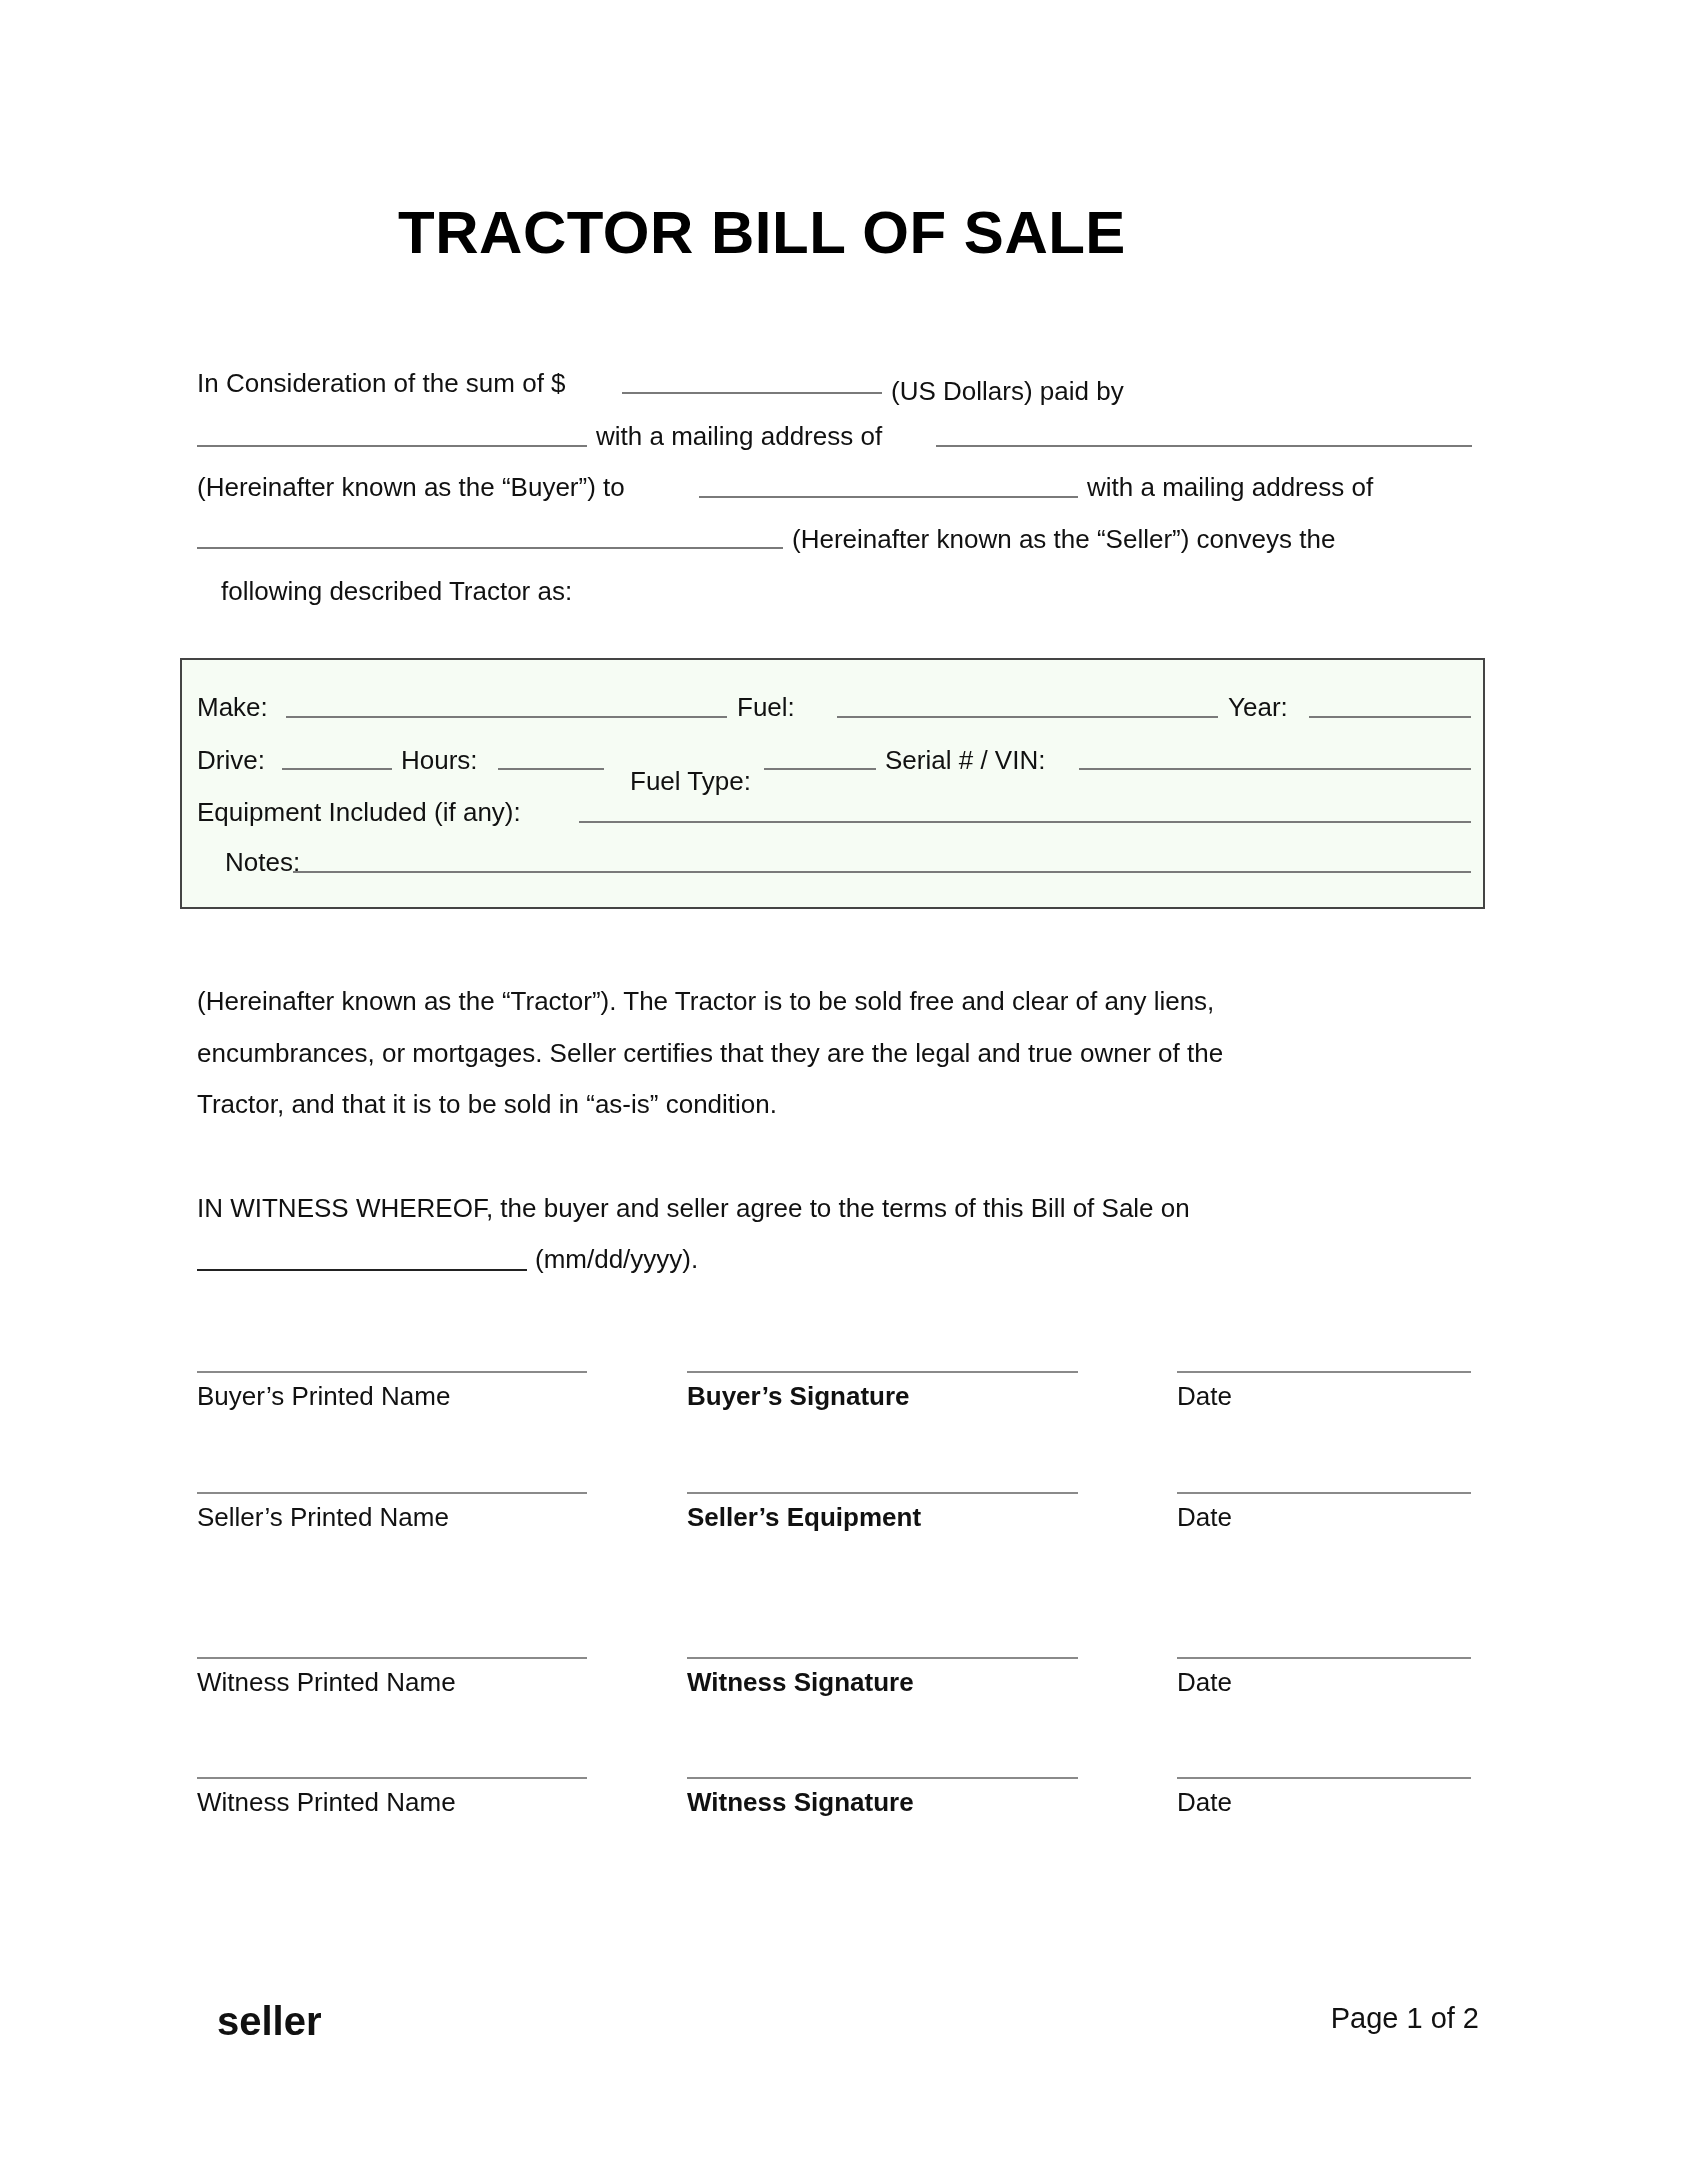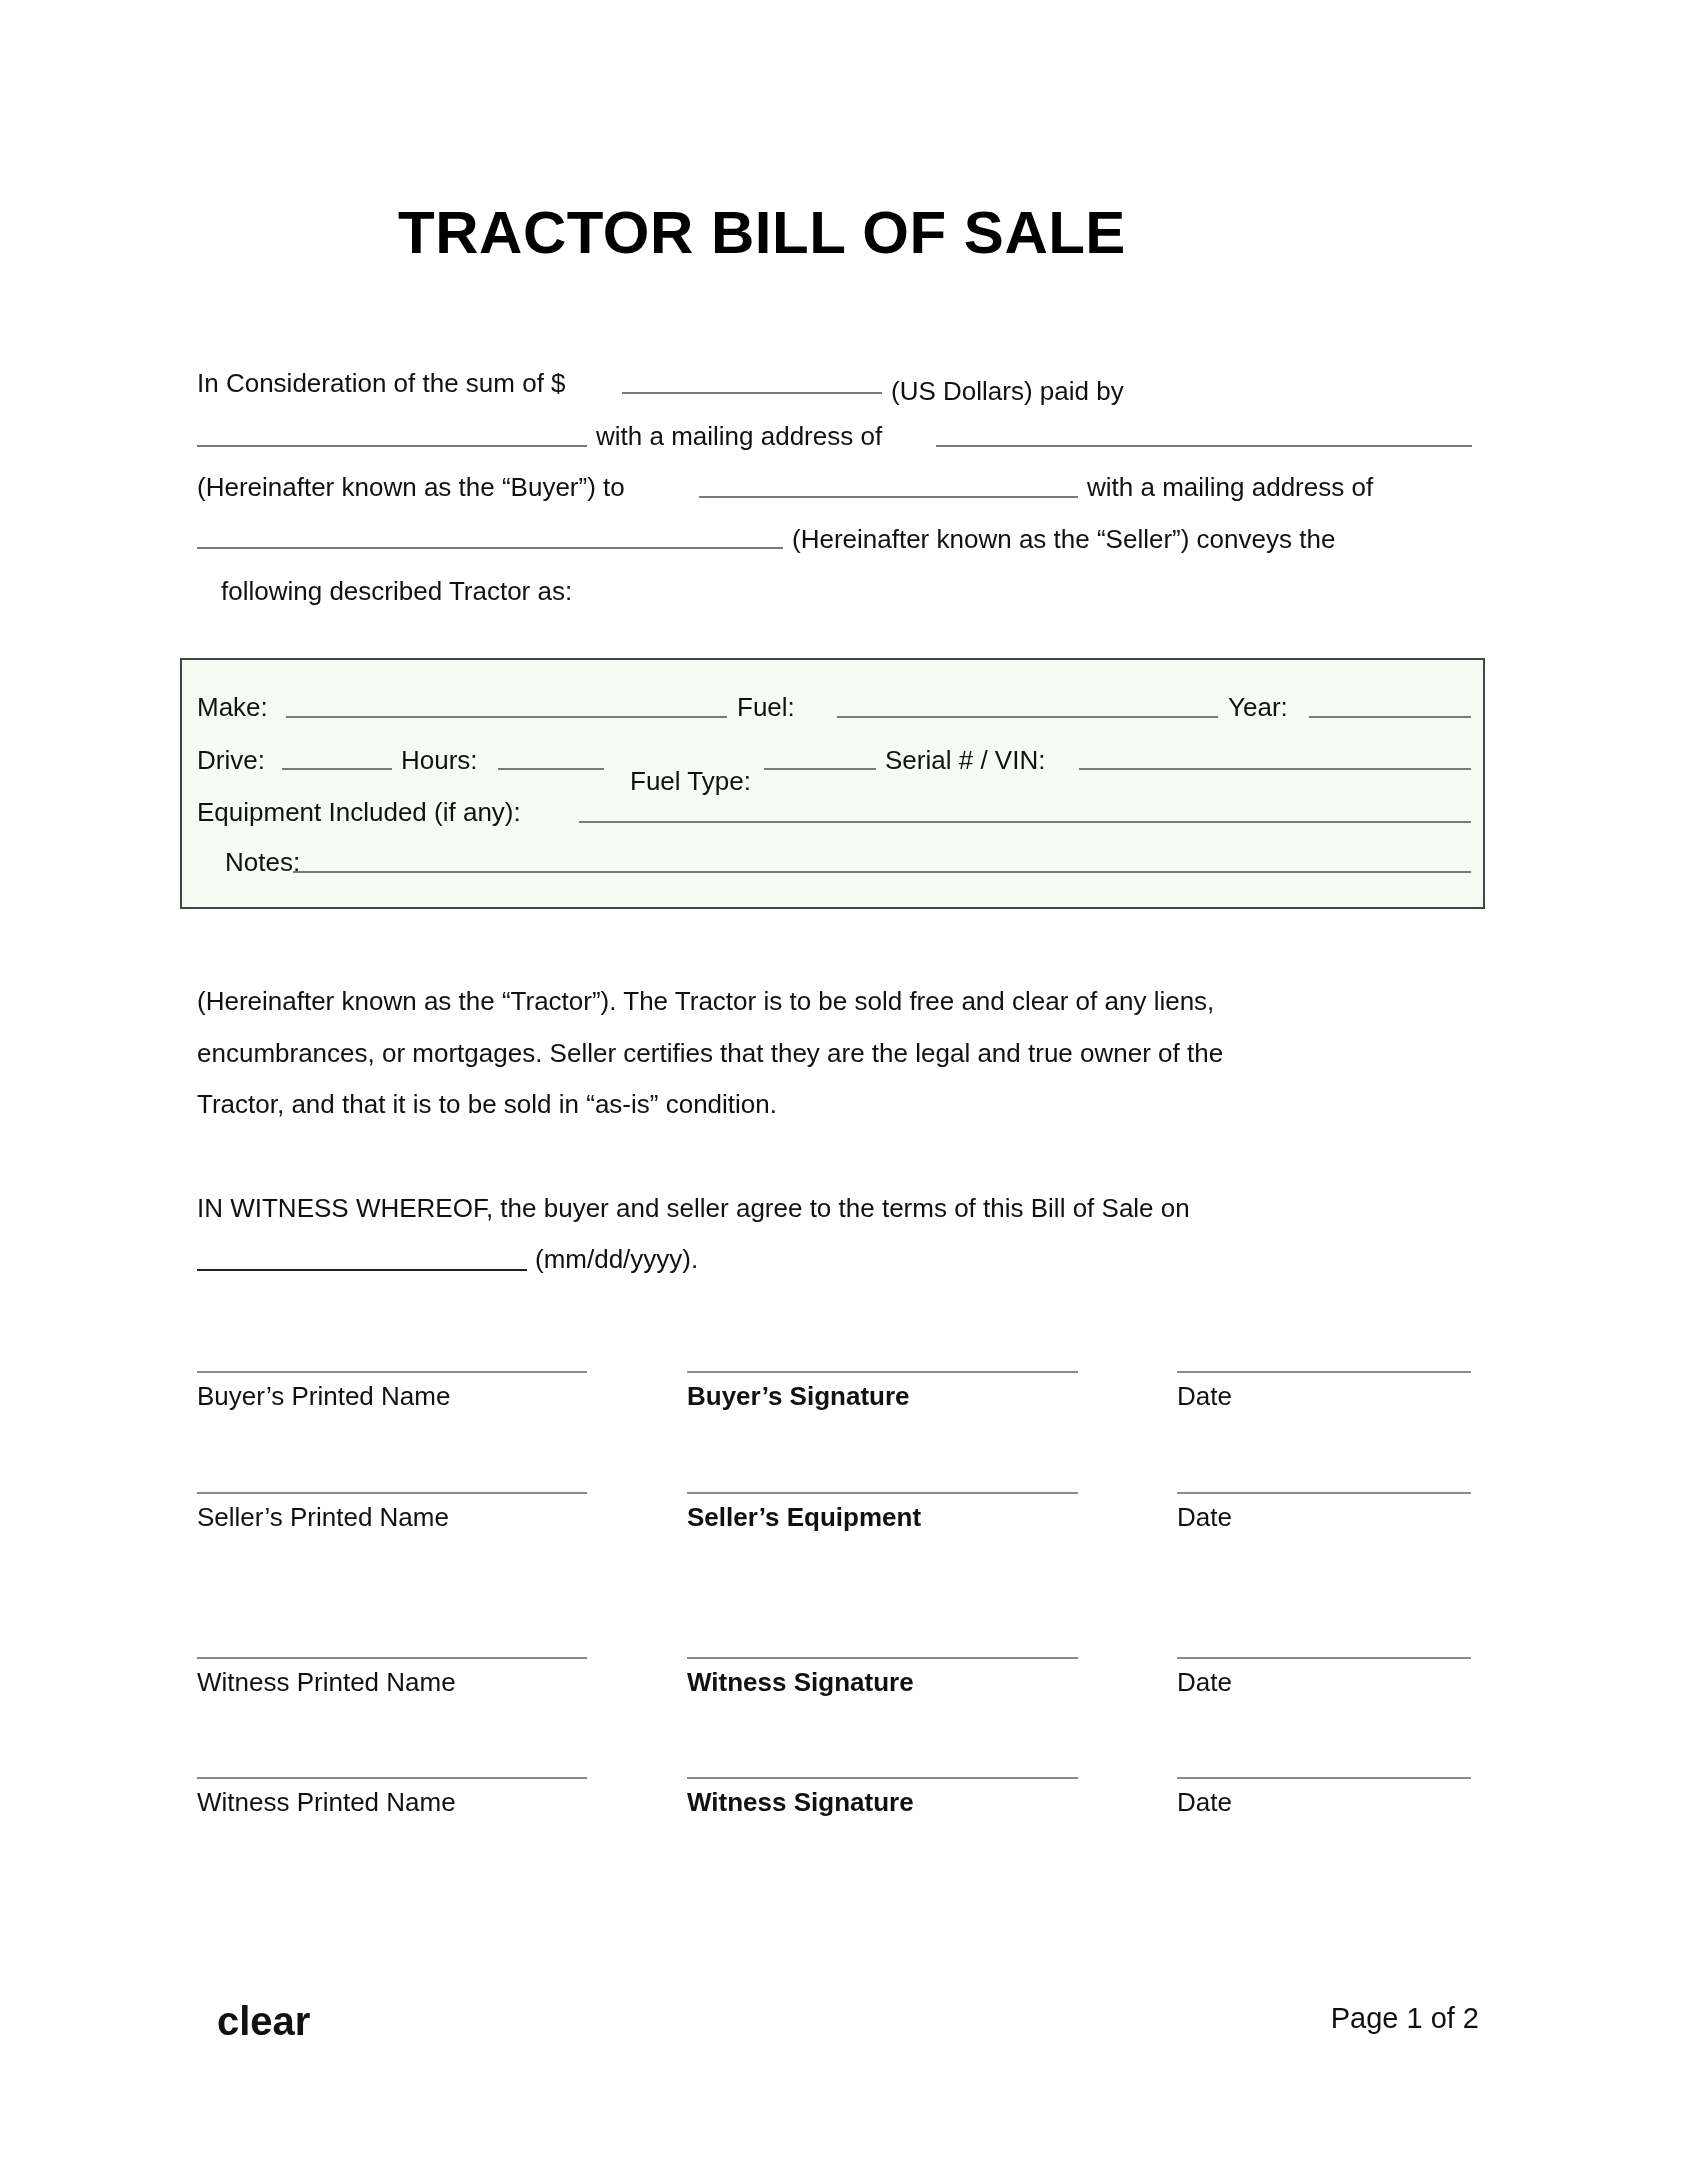--- a/index.html
+++ b/index.html
@@ -91,15 +91,15 @@
 <div class="txt bold" style="left:687px;top:1665px;">Witness Signature</div>
 <div class="txt" style="left:1177px;top:1665px;">Date</div>
 
 <div class="sigline" style="left:197px;top:1777px;width:390px;"></div>
 <div class="sigline" style="left:687px;top:1777px;width:391px;"></div>
 <div class="sigline" style="left:1177px;top:1777px;width:294px;"></div>
 <div class="txt" style="left:197px;top:1785px;">Witness Printed Name</div>
 <div class="txt bold" style="left:687px;top:1785px;">Witness Signature</div>
 <div class="txt" style="left:1177px;top:1785px;">Date</div>
 
-<div class="footer-logo">clear</div>
+<div class="footer-logo">seller</div>
 <div class="footer-page">Page 1 of 2</div>
 
 
 </body></html>

